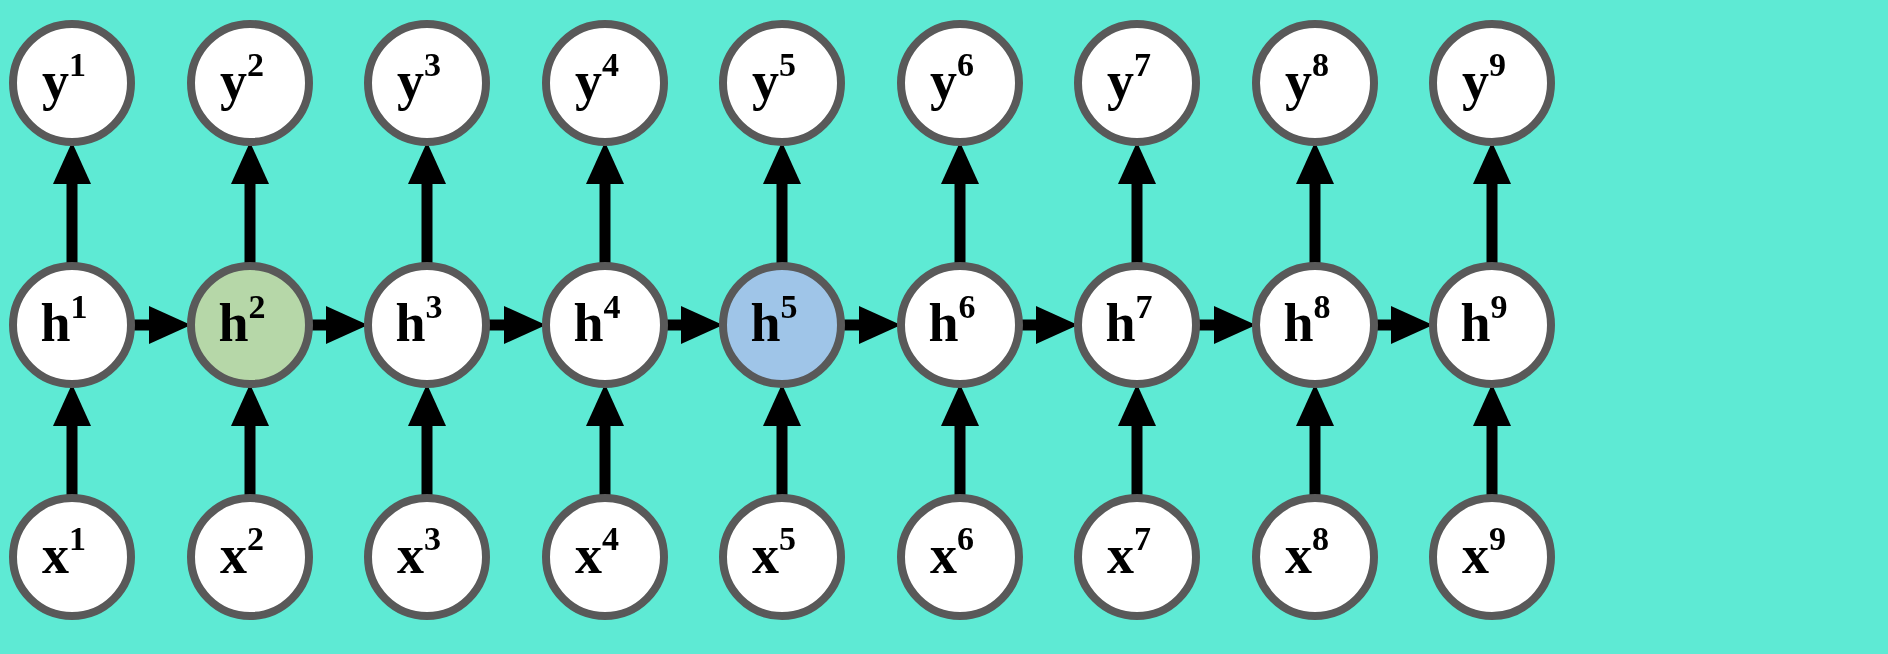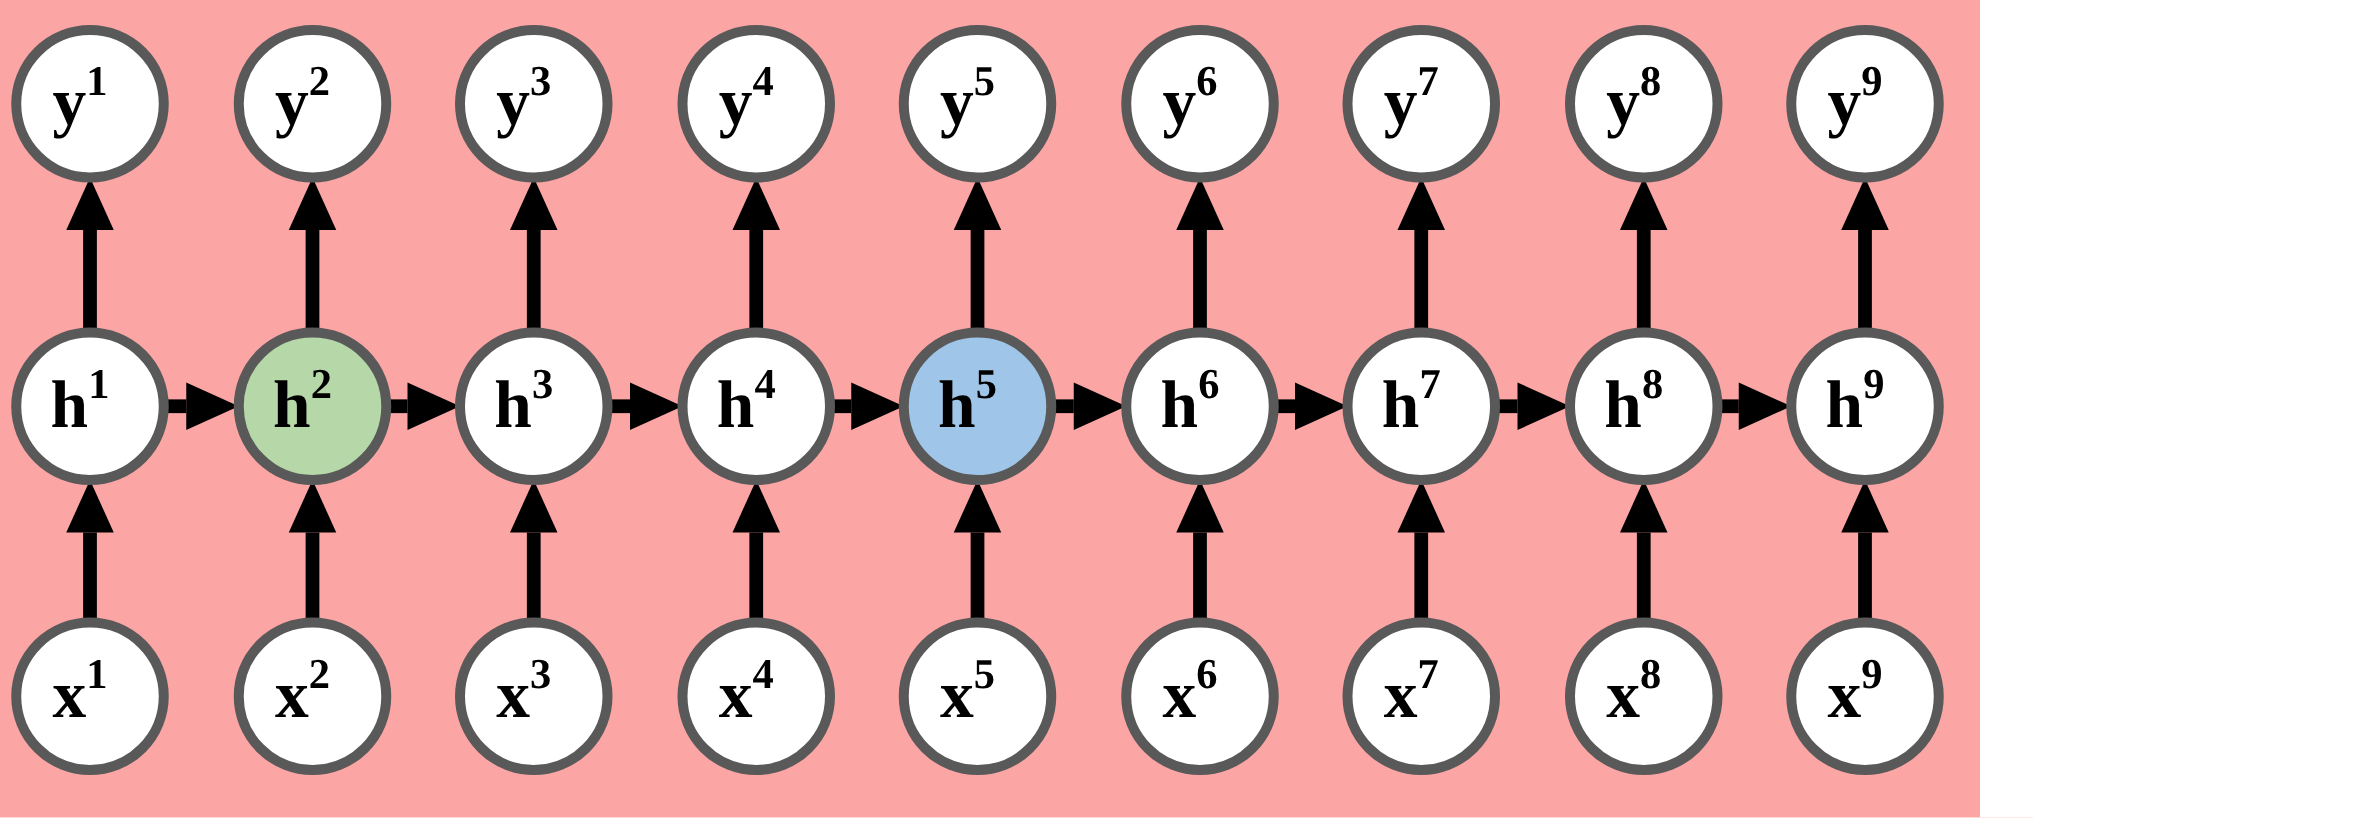--- a/index.html
+++ b/index.html
@@ -2,23 +2,23 @@
 <html><head>
 <meta charset="utf-8">
 <style>
   html, body {
     margin: 0;
     padding: 0;
     background: #ffffff;
   }
   #canvas {
     position: relative;
-    width: 1584px;
+    width: 1888px;
     height: 654px;
-    background: #fca5a5;
+    background: #5eead4;
     overflow: hidden;
     font-family: "Liberation Serif", "DejaVu Serif", serif;
     text-align: right;
   }
   #diagram-svg {
     position: absolute;
     left: 0;
     top: 0;
     width: 1888px;
     height: 654px;

